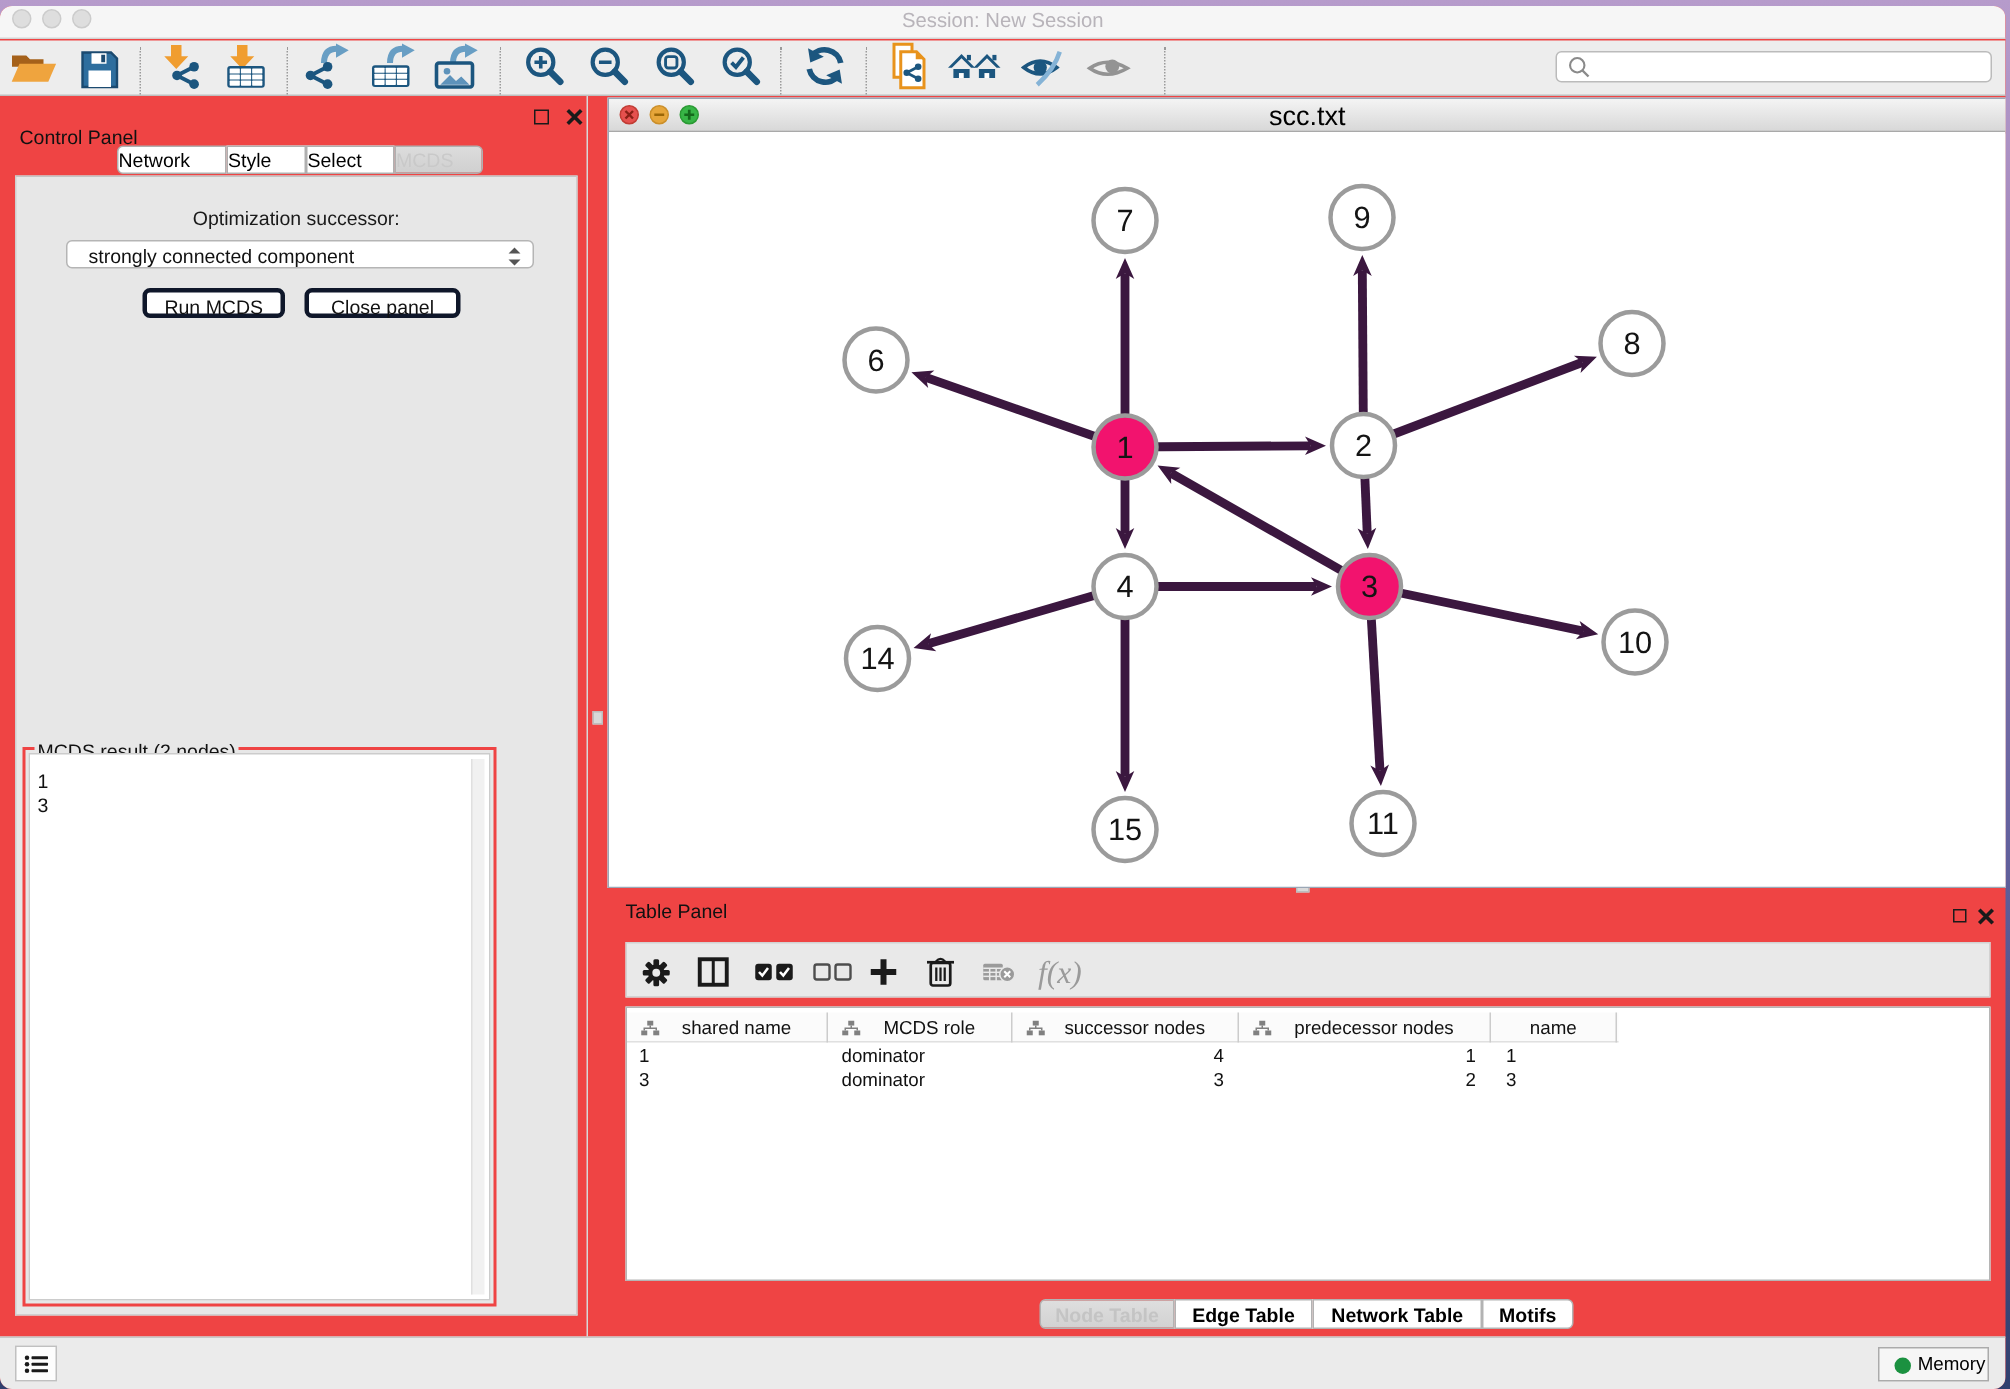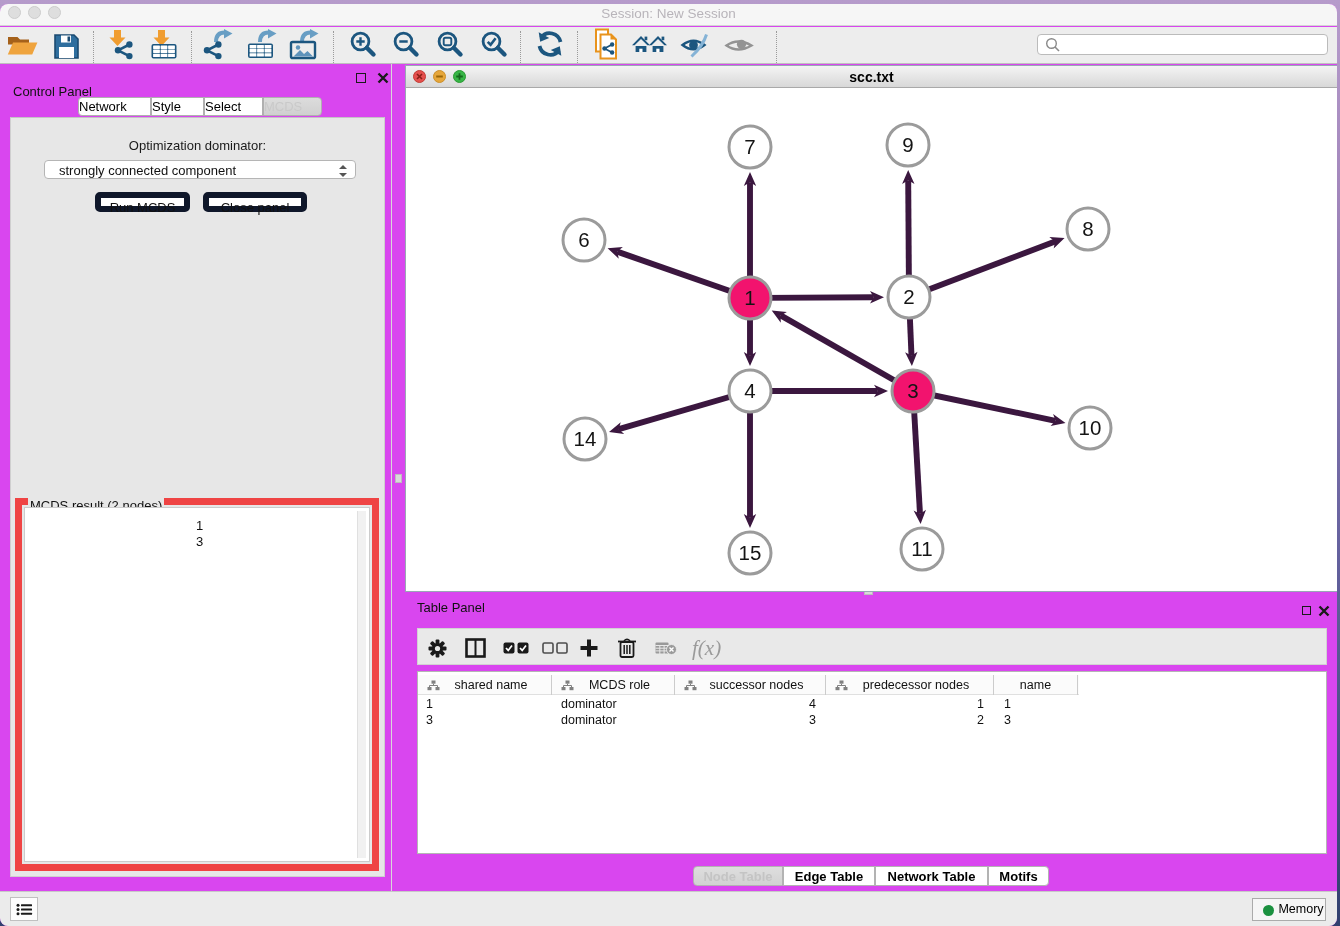--- a/index.html
+++ b/index.html
@@ -1,38 +1,38 @@
 <!DOCTYPE html>
 <html><head><meta charset="utf-8"><style>
 *{margin:0;padding:0;box-sizing:border-box}
 html,body{width:1340px;height:926px;overflow:hidden}
 body{font-family:"Liberation Sans",sans-serif;background:linear-gradient(180deg,#b69bcb 0%,#a488bd 20%,#64619e 60%,#31406f 100%)}
-#win{position:absolute;left:0;top:4px;width:1337px;height:922px;background:#d946ef;border-radius:8px;overflow:hidden}
+#win{position:absolute;left:0;top:4px;width:1337px;height:922px;background:#ef4444;border-radius:8px;overflow:hidden}
 #titlebar{position:absolute;left:0;top:0;width:100%;height:22px;background:#f6f6f6;border-bottom:1px solid #d4d4d4}
 .tl{position:absolute;top:2px;width:13px;height:13px;border-radius:50%;background:#dedede;border:1px solid #cccccc}
 #wtitle{position:absolute;top:1px;line-height:17px;width:100%;text-align:center;font-size:13.5px;color:#b8b4ba}
 #toolbar{position:absolute;left:0;top:23px;width:100%;height:37px;background:#ededed;border-bottom:1px solid #bfbfbf}
 .sep{position:absolute;top:4px;height:32px;width:0;border-left:1px dotted #9a9a9a}
 .ticon{position:absolute;top:7px}
 #searchbox{position:absolute;left:1037px;top:7px;width:291px;height:21px;background:#fff;border:1px solid #bbb;border-radius:4px}
 #cpanel{position:absolute;left:0;top:60px;width:392px;height:827px;border-right:1px solid #d8d8d8}
 #cpanel .hdr{position:absolute;left:13px;top:20px;font-size:13px;color:#111}
 .tabs{position:absolute;font-size:13px}
 .tab{position:absolute;top:0;height:19px;background:#fff;border:1px solid #b0b0b0;text-align:left;color:#000;line-height:18px}
 .tabsel{background:linear-gradient(#dcdcdc,#d0d0d0);color:#c9c9c9}
 #cpinner{position:absolute;left:10px;top:53px;width:375px;height:760px;background:#e7e7e7;border:1px solid #cfcfcf;border-top-color:#c4c4c4}
 #optlabel{position:absolute;left:0;top:21px;line-height:13px;width:100%;text-align:center;font-size:13px;color:#1a1a1a}
 #dropdown{position:absolute;left:33px;top:42px;width:312px;height:19px;background:#fff;border:1px solid #b5b5b5;border-radius:4px;font-size:13px;line-height:19px;color:#111;padding-left:14px}
-.btn{position:absolute;top:74px;height:20px;background:#fff;border:6px solid #0f172a;border-radius:5px;font-size:13px;text-align:center;line-height:20px;color:#111}
-#mcdsbox{position:absolute;left:4px;top:380px;width:364px;height:373px;border:7px solid #ef4444;text-align:center;}
+.btn{position:absolute;top:74px;height:20px;background:#fff;border:3px solid #0f172a;border-radius:5px;font-size:13px;text-align:center;line-height:20px;color:#111}
+#mcdsbox{position:absolute;left:4px;top:380px;width:316px;height:373px;border:2px solid #ef4444;}
 #mcdslabel{position:absolute;left:6px;top:-7px;background:#e7e7e7;font-size:13px;color:#111;padding:0 2px}
 #mcdstext{position:absolute;left:2px;top:2px;right:2px;bottom:2px;background:#fff;border:1px solid #ccc;font-size:13px;color:#111;line-height:16px;padding:10px 0 0 5px}
 #mcdsscroll{position:absolute;right:3px;top:3px;width:9px;bottom:3px;background:#f1f1f1;border-left:1px solid #e0e0e0}
 #netframe{position:absolute;left:405px;top:61px;width:933px;height:527px;border:1px solid #9aa7b6;background:#fff}
-#nettitle{position:absolute;left:0;top:0;width:100%;height:22px;background:linear-gradient(#f4f4f4,#d8d8d8);border-bottom:1px solid #a9a9a9;text-align:center;font-size:14px;color:#000;line-height:22px;font-weight:bold}
+#nettitle{position:absolute;left:0;top:0;width:100%;height:22px;background:linear-gradient(#f4f4f4,#d8d8d8);border-bottom:1px solid #a9a9a9;text-align:center;font-size:18px;color:#000;line-height:22px;font-weight:normal}
 .mac{position:absolute;top:4px;width:13px;height:13px;border-radius:50%;line-height:13px;text-align:center}
 #netcanvas{position:absolute;left:0;top:23px;width:931px;height:502px;background:#fff}
 #tpanel{position:absolute;left:405px;top:593px;width:933px;height:294px}
 #tpanel .hdr{position:absolute;left:12px;top:4px;line-height:13px;font-size:13px;color:#111}
 #ttoolbar{position:absolute;left:12px;top:31px;width:910px;height:37px;background:#e9e9e9;border:1px solid #d2d2d2}
 #ttable{position:absolute;left:12px;top:74px;width:910px;height:183px;background:#fff;border:1px solid #b5b5b5}
 #thead{position:absolute;left:0;top:3px;height:20px;font-size:12.5px;color:#111;width:661px;background:#fbfbfb;border-bottom:1px solid #e0e0e0}
 .th{position:absolute;top:0;height:20px;border-right:1px solid #ccc;text-align:center;line-height:20px}
 .tree{position:absolute;left:9px;top:5px}
 .td{position:absolute;font-size:12.5px;color:#111;height:16px;line-height:16px}
@@ -205,21 +205,21 @@
     <svg style="left:377px;top:8px" width="12" height="12">
         <path d="M1.5 1.5 L10.5 10.5 M10.5 1.5 L1.5 10.5" stroke="#1a1a1a" stroke-width="2.4"></path>
       </svg>
     <div class="tabs" style="left:78px;top:33px">
       <div class="tab" style="left:0;width:73px;border-radius:4px 0 0 4px">Network</div>
       <div class="tab" style="left:73px;width:53px">Style</div>
       <div class="tab" style="left:126px;width:59px">Select</div>
       <div class="tab tabsel" style="left:185px;width:59px;border-radius:0 4px 4px 0">MCDS</div>
     </div>
     <div id="cpinner">
-      <div id="optlabel">Optimization dominator:</div>
+      <div id="optlabel">Optimization successor:</div>
       <div id="dropdown">strongly connected component<svg width="10" height="14" style="right:7px;top:3px">
             <path d="M1 5 L5 1 L9 5 z M1 9 L5 13 L9 9 z" fill="#555"></path>
           </svg></div>
       <div class="btn" style="left:84px;width:95px">Run MCDS</div>
       <div class="btn" style="left:192px;width:104px">Close panel</div>
       <div id="mcdsbox">
         <div id="mcdslabel">MCDS result (2 nodes)</div>
         <div id="mcdstext">1<br>3<div id="mcdsscroll"></div></div>
       </div>
     </div>

